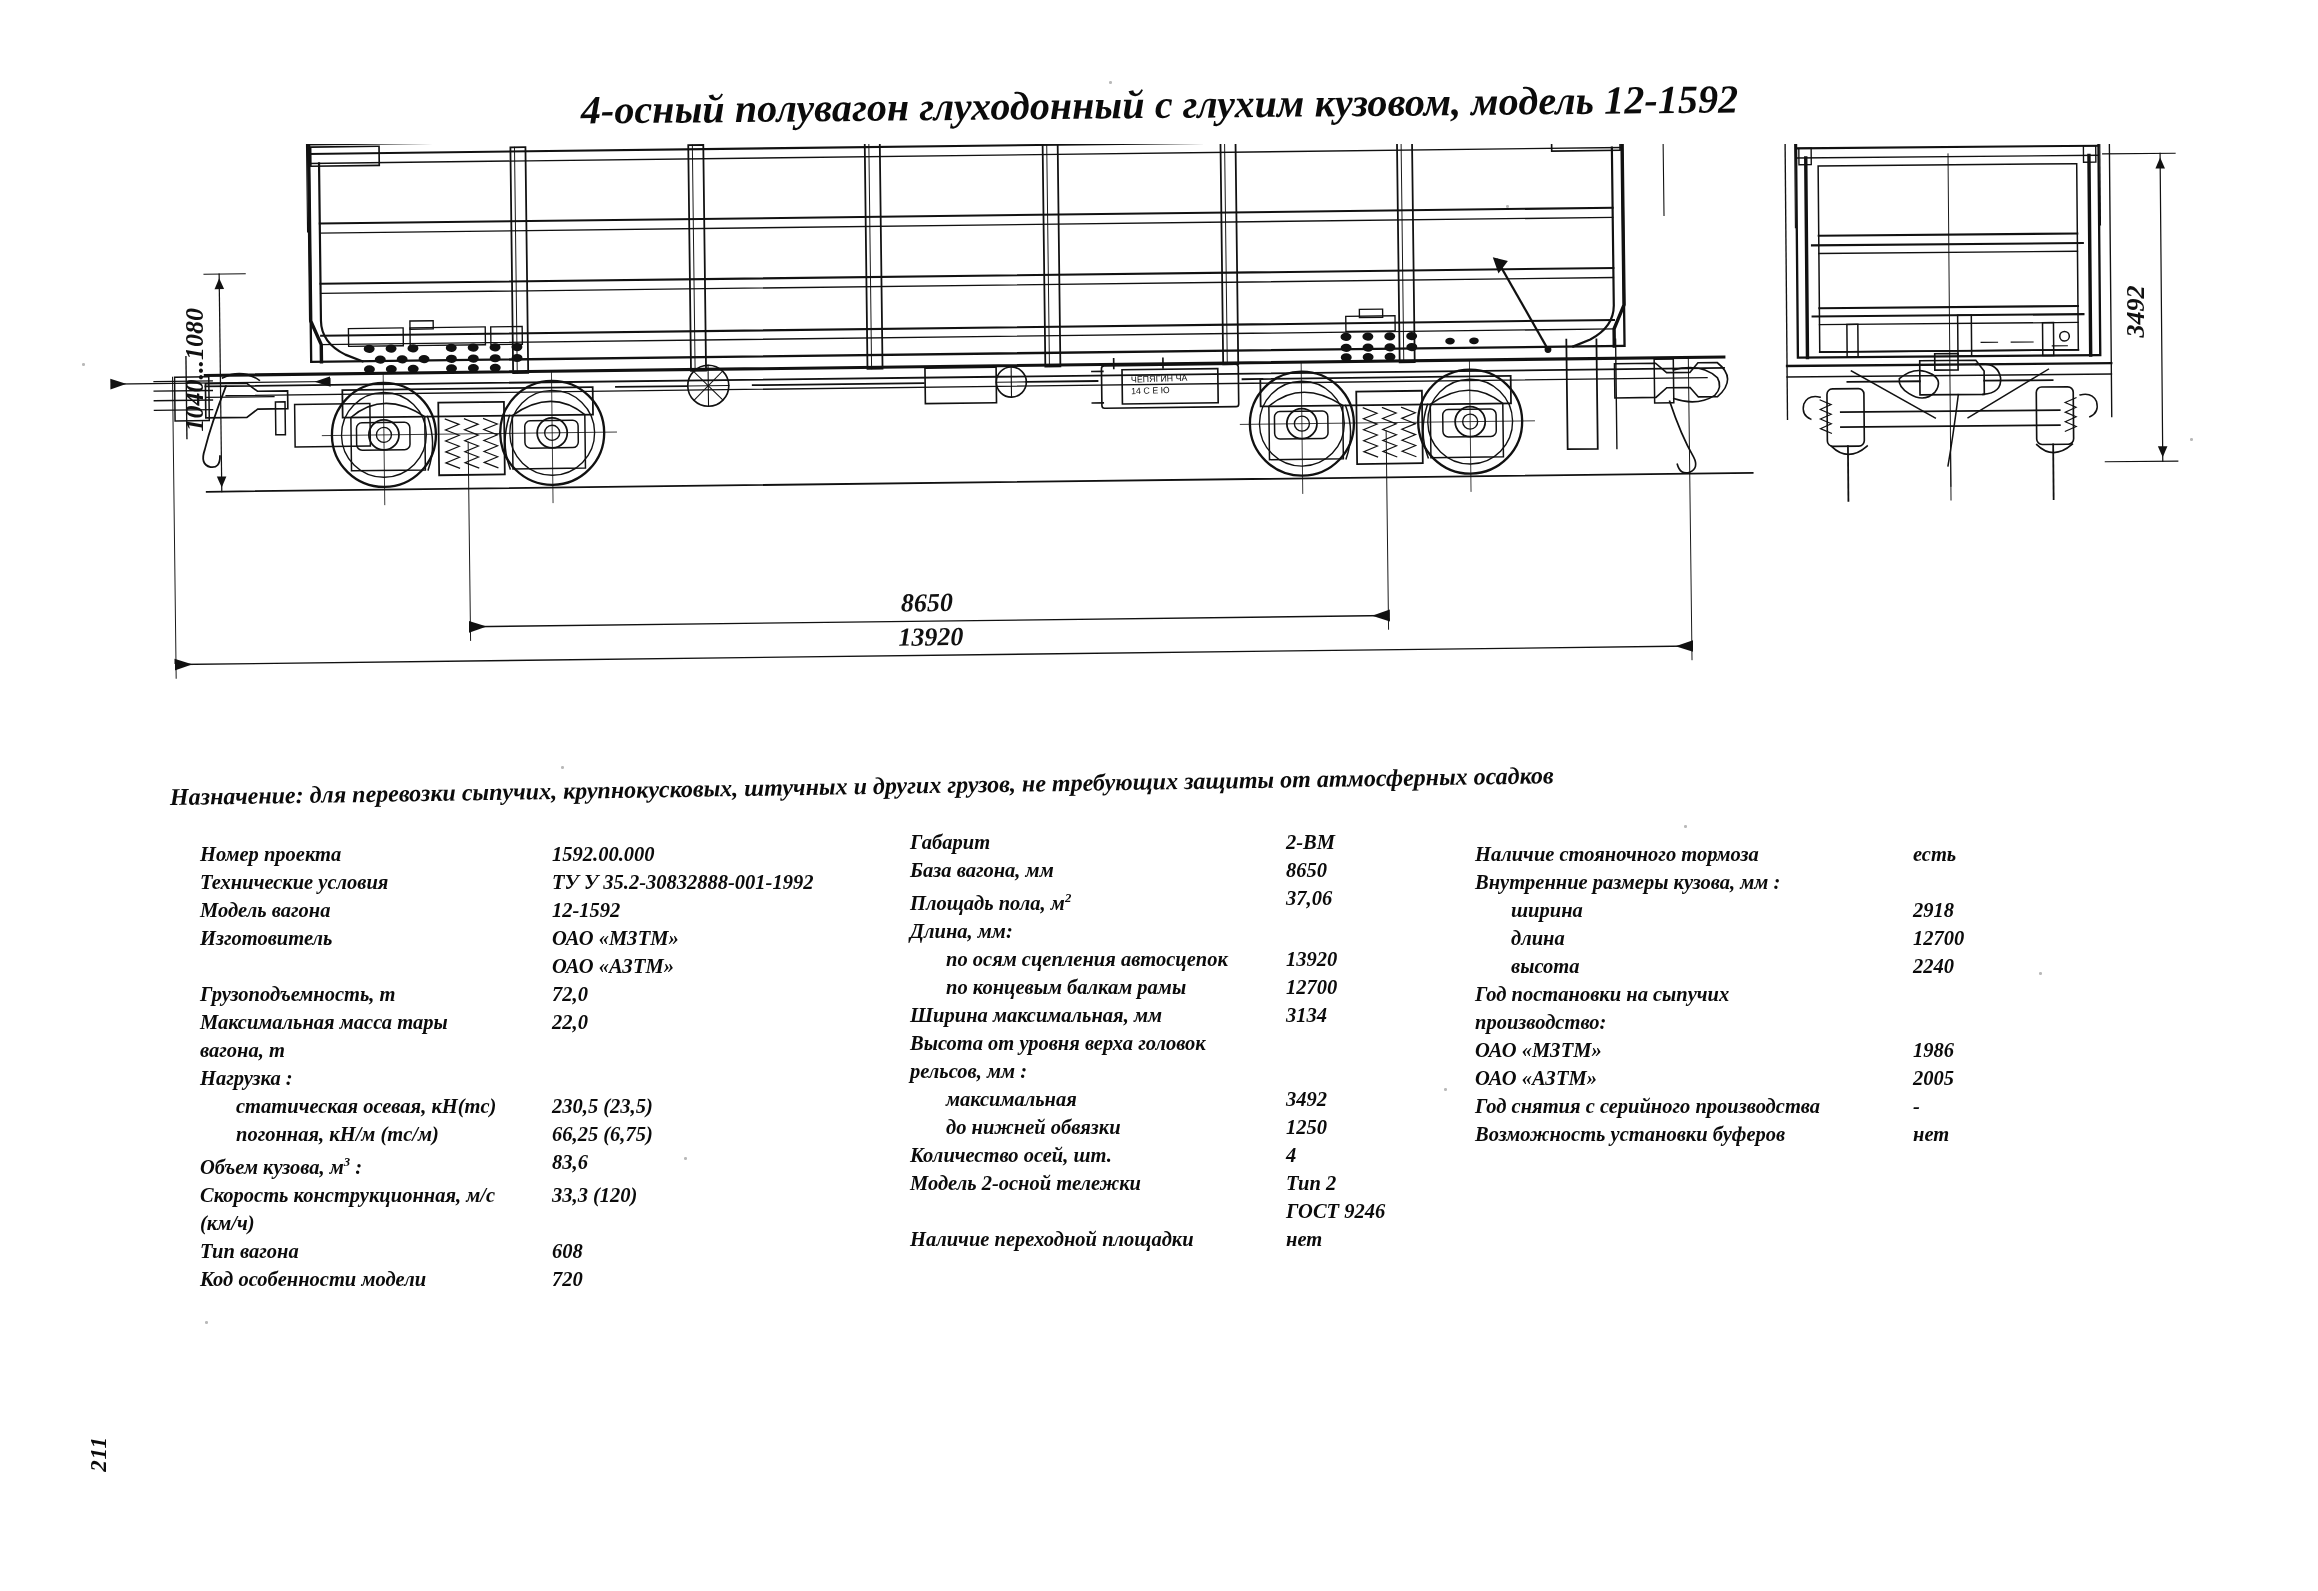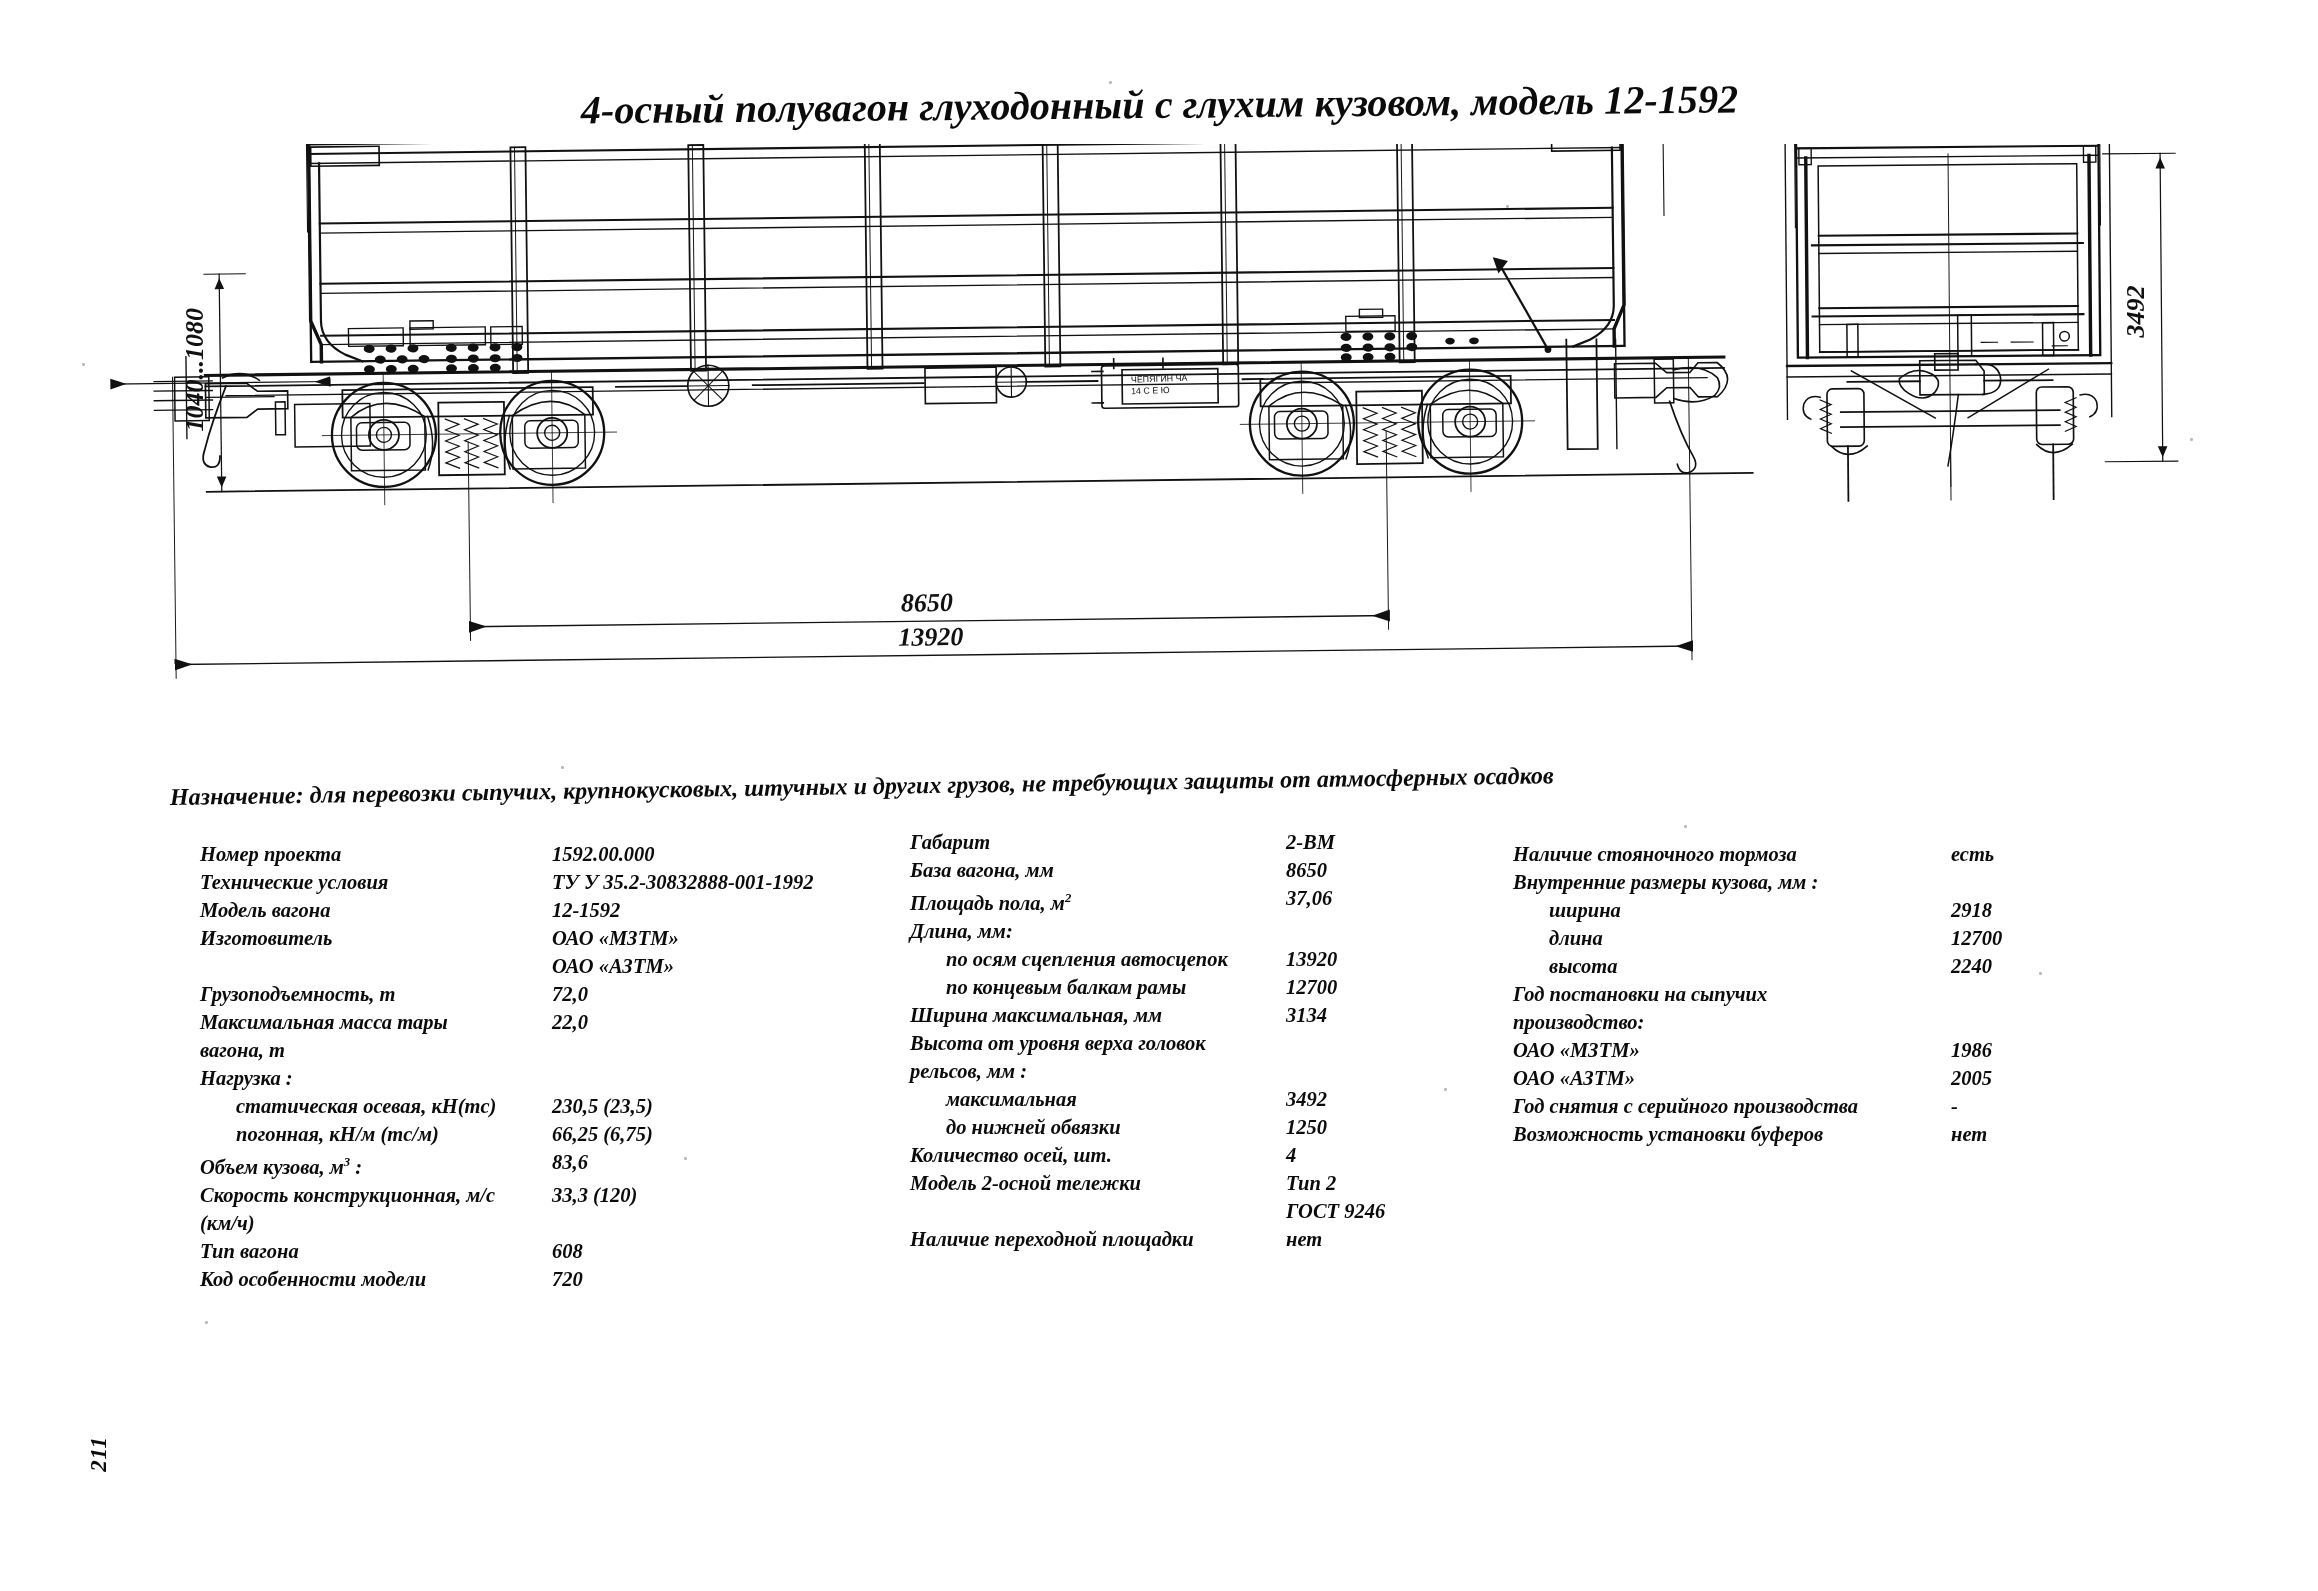--- a/index.html
+++ b/index.html
@@ -60,21 +60,21 @@
   
   .spec-col {
     position: absolute;
     font-style: italic;
     font-weight: bold;
     font-size: 20.5px;
     line-height: 28px;
   }
   #spec-col-1 { left: 200px;  top: 840px; width: 404px; }
   #spec-col-2 { left: 910px; top: 828px; width: 411px; }
-  #spec-col-3 { left: 1513px; top: 840px; width: 438px; }
+  #spec-col-3 { left: 1475px; top: 840px; width: 438px; }
 
   .spec-row {
     position: relative;
     display: block;
     white-space: nowrap;
     min-height: 28px;
   }
   .spec-label  { display: inline-block; }
   .spec-label.ind  { padding-left: 36px; text-align: center; }
   .spec-value {

